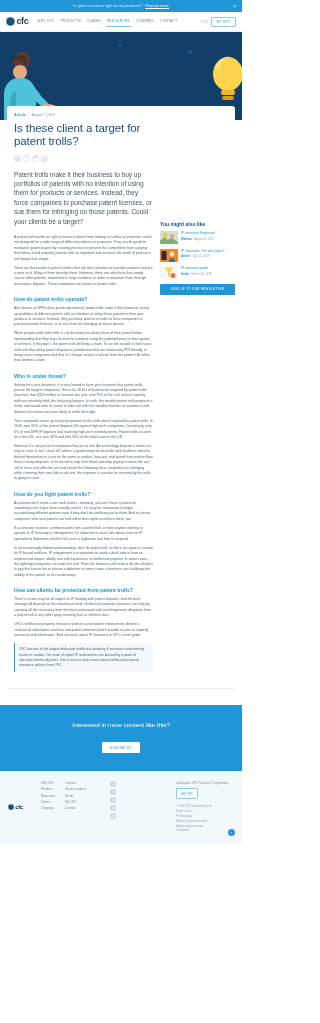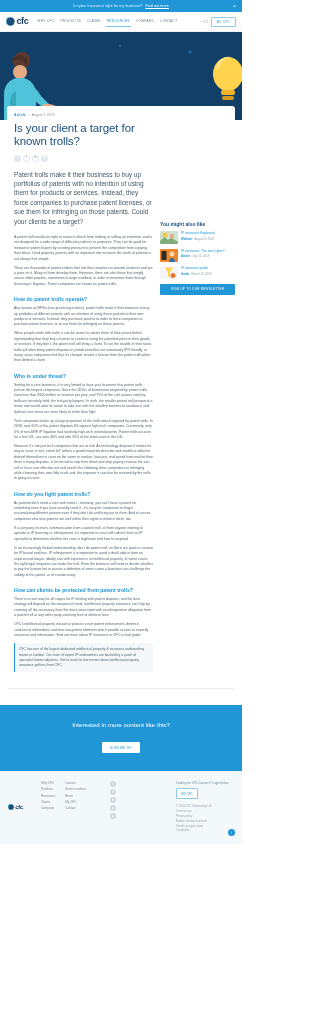--- a/index.html
+++ b/index.html
@@ -386,21 +386,21 @@
 <div class="wrap">
 
   <div class="col-main">
 
     <div class="meta">
       <span class="cat">Article</span>
       <span class="sep">|</span>
       <span class="date">August 7, 2019</span>
     </div>
 
-    <h1 class="title">Is your client a target for known trolls?</h1>
+    <h1 class="title">Is these client a target for patent trolls?</h1>
 
     <div class="share">
       <span class="s">f</span>
       <span class="s outline">t</span>
       <span class="s outline">in</span>
       <span class="s">✉</span>
     </div>
 
     <p class="lead">Patent trolls make it their business to buy up portfolios of patents with no intention of using them for products or services. Instead, they force companies to purchase patent licenses, or sue them for infringing on those patents. Could your clients be a target?</p>
 

